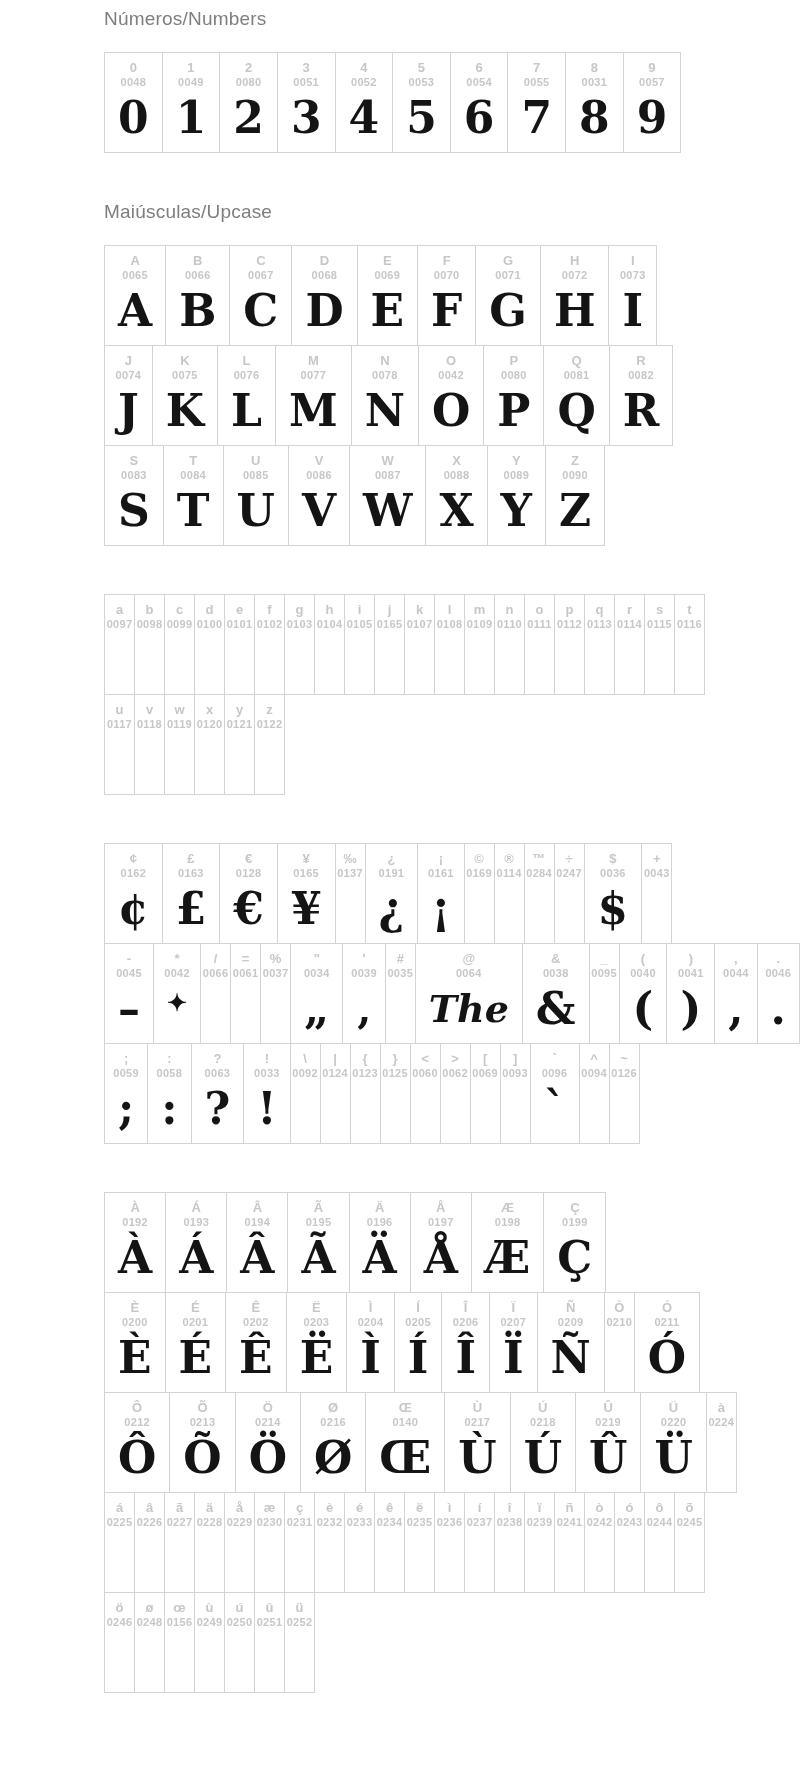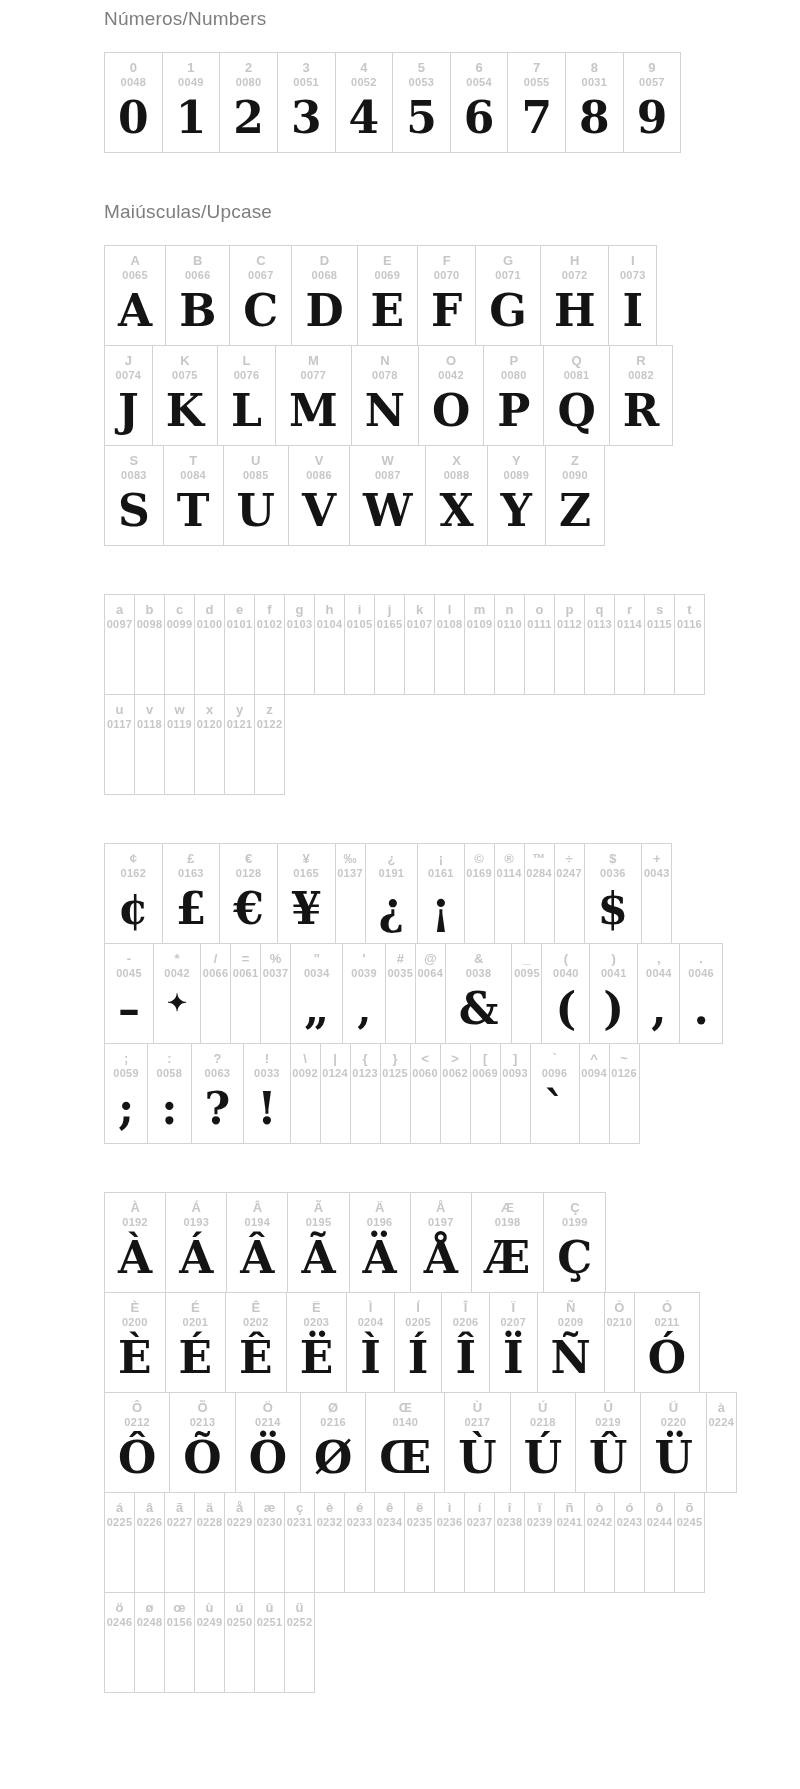--- a/index.html
+++ b/index.html
@@ -499,20 +499,21 @@
           <div class="cell-glyph">‚</div>
         </div>
         <div class="cell">
           <div class="cell-char">#</div>
           <div class="cell-code">0035</div>
           <div class="cell-glyph"></div>
         </div>
         <div class="cell">
           <div class="cell-char">@</div>
           <div class="cell-code">0064</div>
+          <div class="cell-glyph script">The</div>
         </div>
         <div class="cell">
           <div class="cell-char">&amp;</div>
           <div class="cell-code">0038</div>
           <div class="cell-glyph">&amp;</div>
         </div>
         <div class="cell">
           <div class="cell-char">_</div>
           <div class="cell-code">0095</div>
           <div class="cell-glyph"></div>

